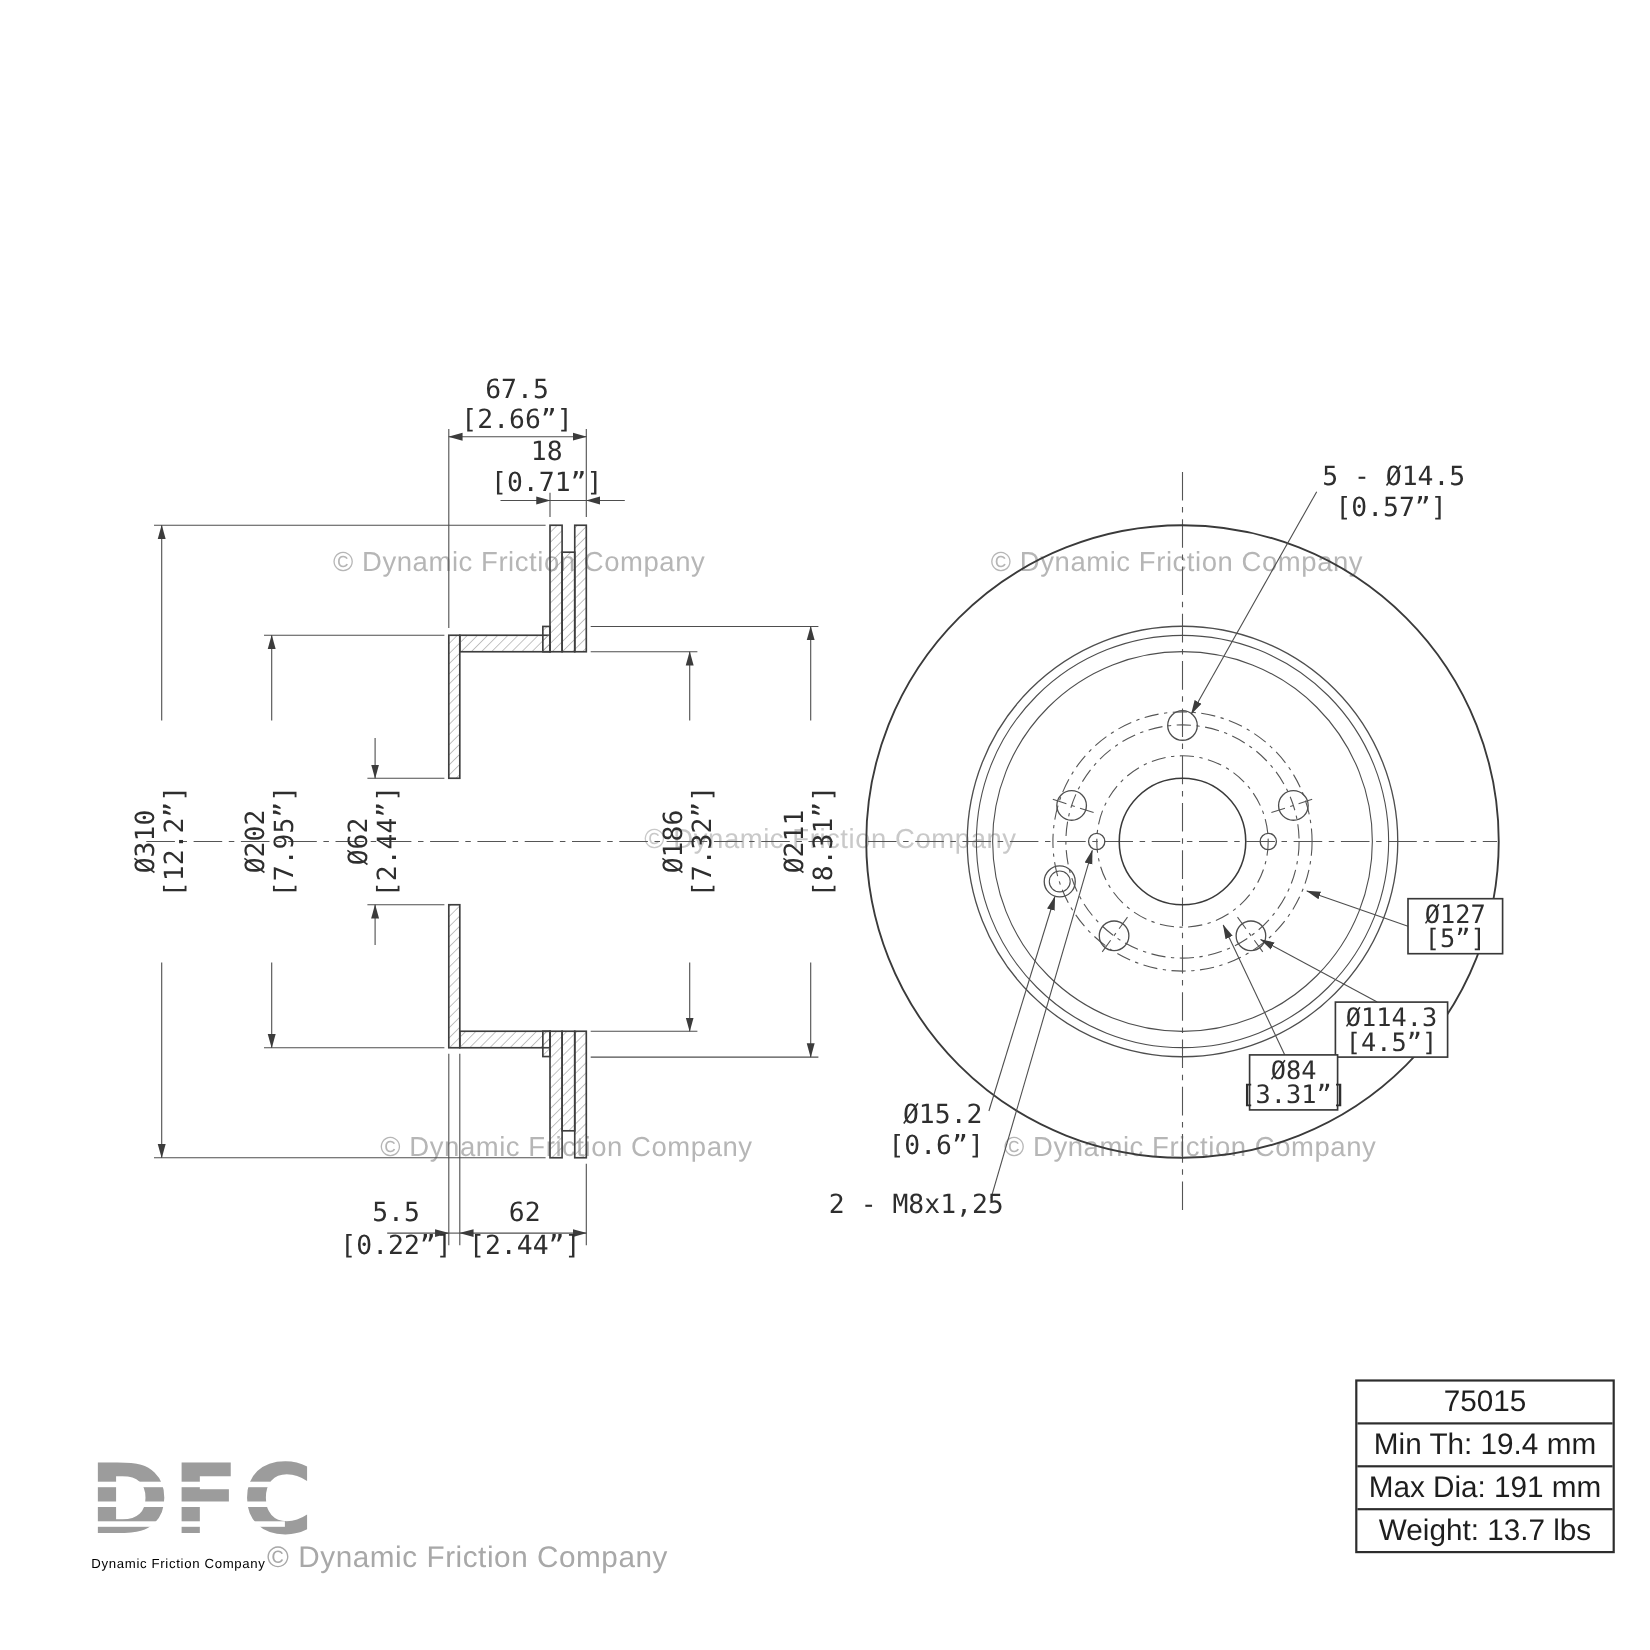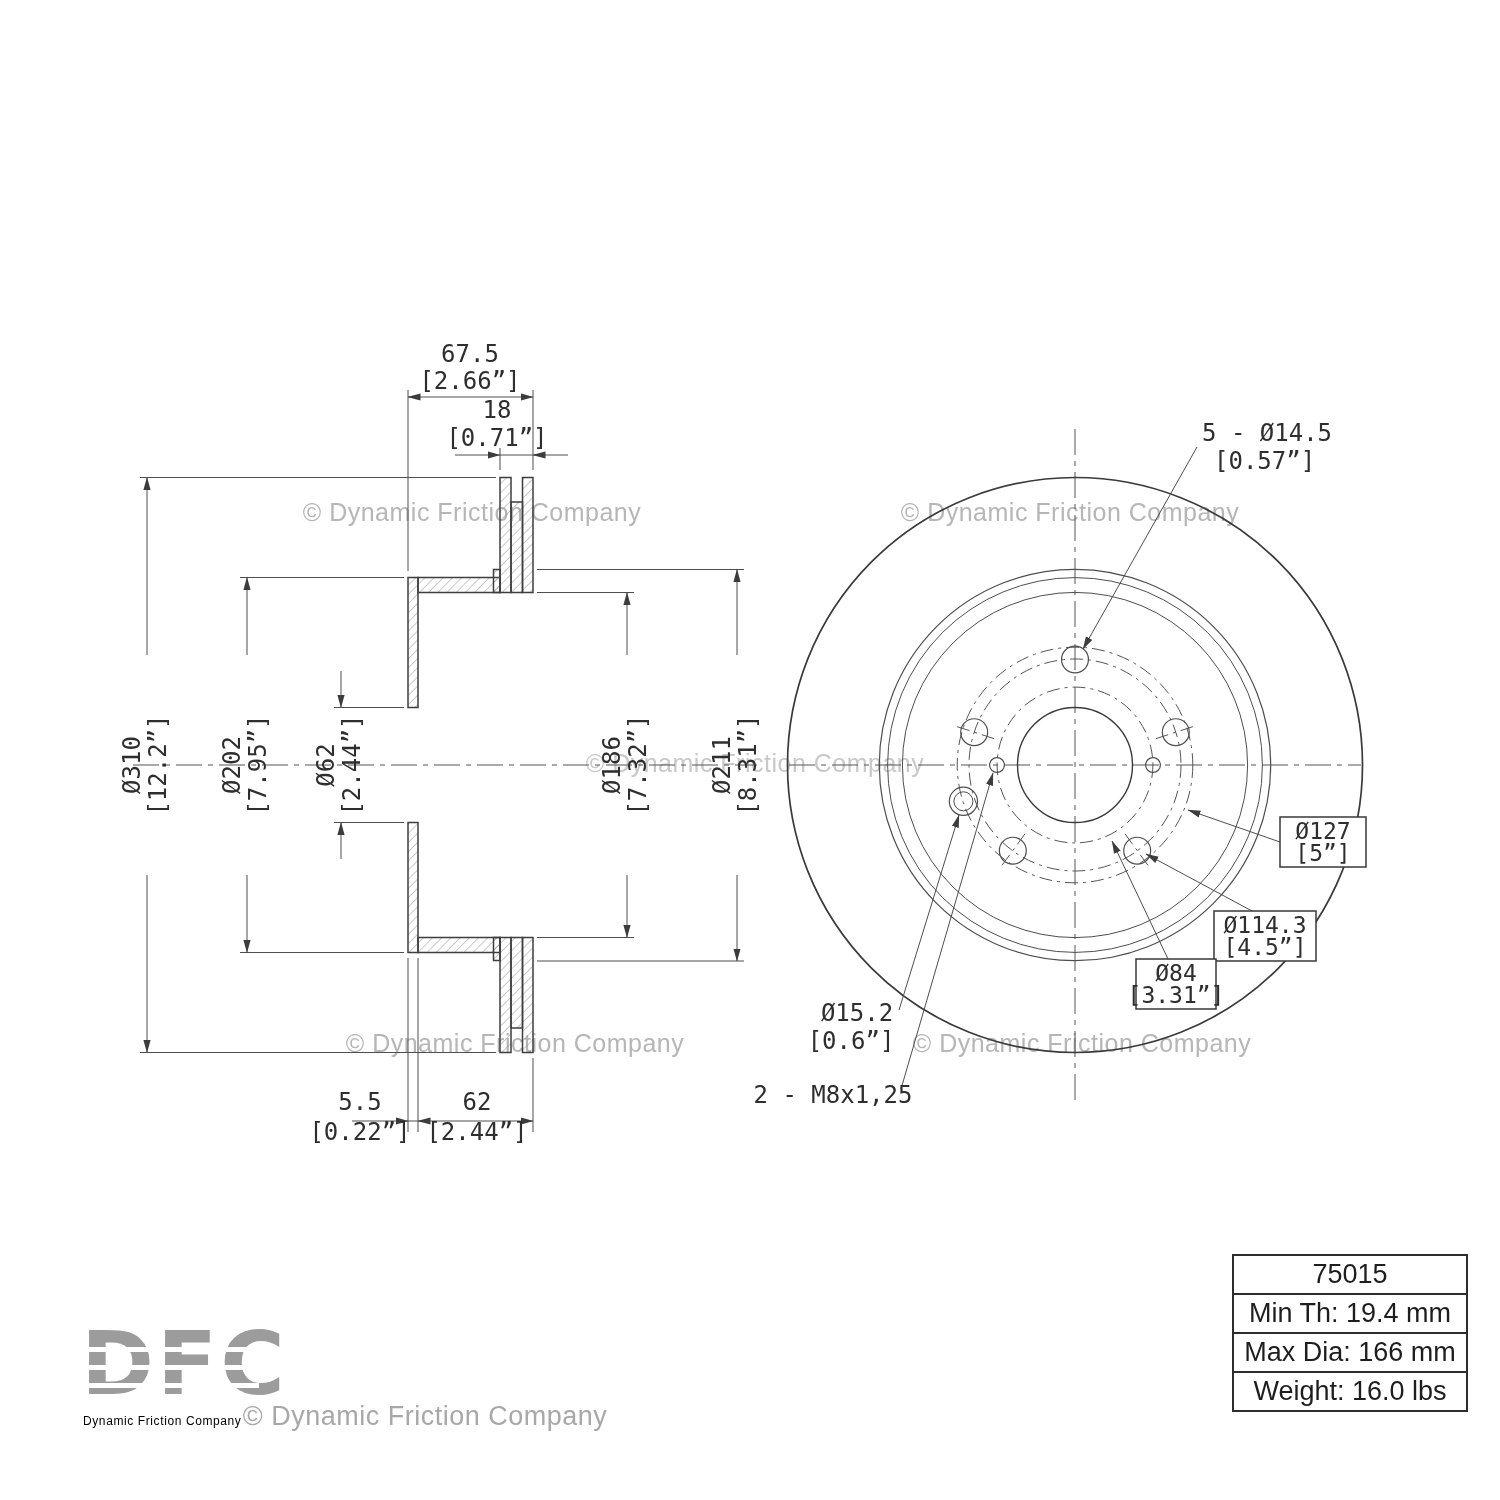--- a/index.html
+++ b/index.html
@@ -209,24 +209,24 @@
   </svg>
 
   <div class="spec-table">
     <div class="spec-row">
       <span class="spec-text">75015</span>
     </div>
     <div class="spec-row">
       <span class="spec-text">Min Th: 19.4 mm</span>
     </div>
     <div class="spec-row">
-      <span class="spec-text">Max Dia: 166 mm</span>
-    </div>
-    <div class="spec-row">
-      <span class="spec-text">Weight: 16.0 lbs</span>
+      <span class="spec-text">Max Dia: 191 mm</span>
+    </div>
+    <div class="spec-row">
+      <span class="spec-text">Weight: 13.7 lbs</span>
     </div>
   </div>
 
   <div class="logo">
     <div class="logo-big">DFC</div>
     <div class="logo-stripe ls1"></div>
     <div class="logo-stripe ls2"></div>
     <div class="logo-stripe ls3"></div>
     <div class="logo-sub">Dynamic Friction Company</div>
   </div>

